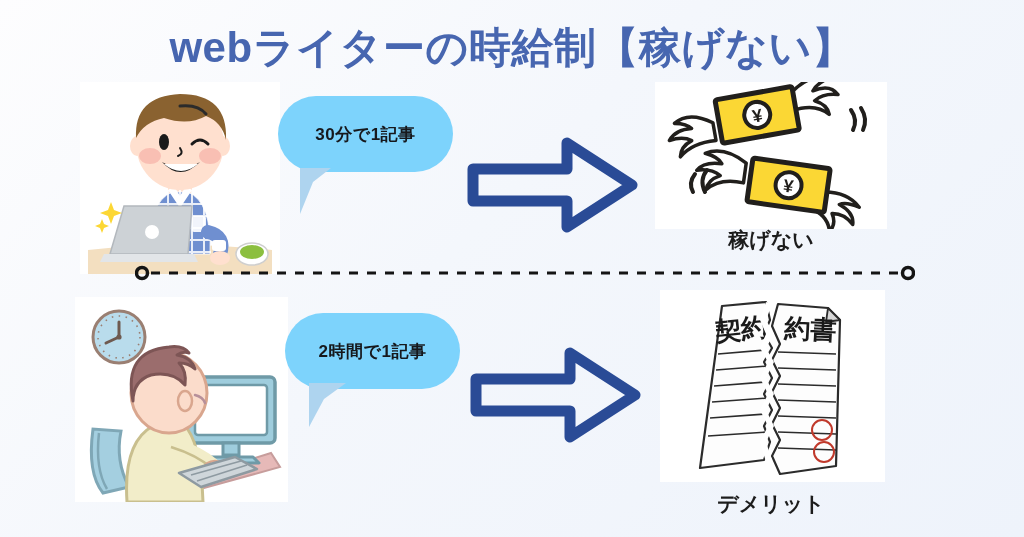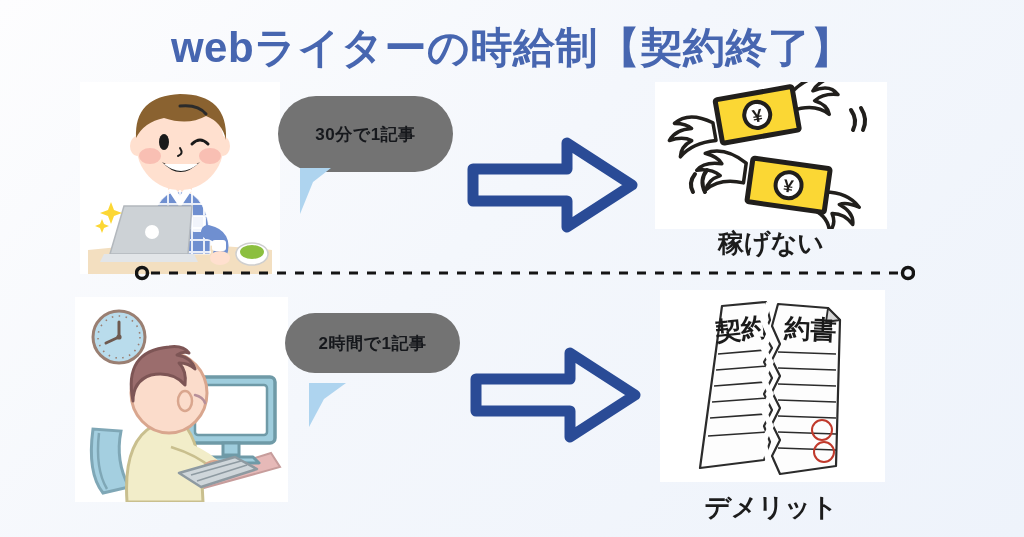--- a/index.html
+++ b/index.html
@@ -38,21 +38,21 @@
   #person-card-1 { left: 80px;  top: 82px;  width: 200px; height: 192px; }
   #money-card    { left: 655px; top: 82px;  width: 232px; height: 147px; }
   #person-card-2 { left: 75px;  top: 297px; width: 213px; height: 205px; }
   #contract-card { left: 660px; top: 290px; width: 225px; height: 192px; }
 
   .card svg { display: block; width: 100%; height: 100%; }
 
   
   .bubble {
     position: absolute;
-    background: #737373;
+    background: #7dd3fc;
     border-radius: 38px;
     display: flex;
     align-items: center;
     justify-content: center;
   }
   .bubble-text {
     font-size: 17px;
     font-weight: 700;
     color: #16181c;
     letter-spacing: 0.5px;
@@ -64,63 +64,63 @@
     height: 0;
   }
   #bubble-1 { left: 278px; top: 96px;  width: 175px; height: 76px; }
   #bubble-1 .bubble-tail {
     left: 22px; top: 72px;
     border-left: 13px solid #aed4ef;
     border-right: 18px solid transparent;
     border-bottom: 32px solid transparent;
     border-top: 14px solid #aed4ef;
   }
-  #bubble-2 { left: 285px; top: 313px; width: 175px; height: 60px; }
+  #bubble-2 { left: 285px; top: 313px; width: 175px; height: 76px; }
   #bubble-2 .bubble-tail {
     left: 24px; top: 70px;
     border-left: 15px solid #aed4ef;
     border-right: 22px solid transparent;
     border-bottom: 28px solid transparent;
     border-top: 16px solid #aed4ef;
   }
 
   
   .arrow {
     position: absolute;
   }
   #arrow-1 { left: 465px; top: 135px; width: 175px; height: 100px; }
   #arrow-2 { left: 468px; top: 345px; width: 175px; height: 100px; }
   .arrow svg { display: block; width: 100%; height: 100%; }
 
   
   .caption {
     position: absolute;
     text-align: center;
-    font-size: 26px;
+    font-size: 21px;
     font-weight: 700;
     color: #1c1c1c;
     white-space: nowrap;
   }
   #caption-1 { left: 655px; top: 226px; width: 232px; }
   #caption-2 { left: 655px; top: 490px; width: 232px; }
 
   
   .divider {
     position: absolute;
     left: 135px;
     top: 264px;
     width: 780px;
     height: 18px;
   }
   .divider svg { display: block; width: 100%; height: 100%; }
 </style>
 </head>
 <body>
 
-<div class="title">webライターの時給制【契約終了】</div>
+<div class="title">webライターの時給制【稼げない】</div>
 
 <div class="card" id="person-card-1">
   <svg viewBox="0 0 200 192" xmlns="http://www.w3.org/2000/svg">
     <rect x="0" y="0" width="200" height="192" fill="#ffffff"></rect>
 
     <path d="M8 168 Q100 158 192 168 L192 192 L8 192 Z" fill="#f3dfc0"></path>
 
     <rect x="88" y="96" width="24" height="22" fill="#ffe0cf"></rect>
 
     <path d="M70 172 Q68 120 92 110 L108 110 Q132 120 130 172 Z" fill="#6f8fd0"></path>

